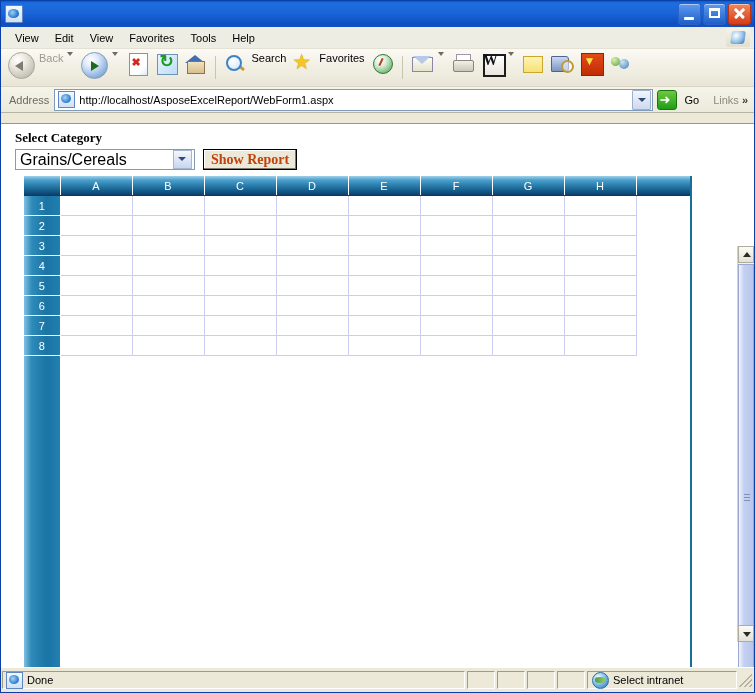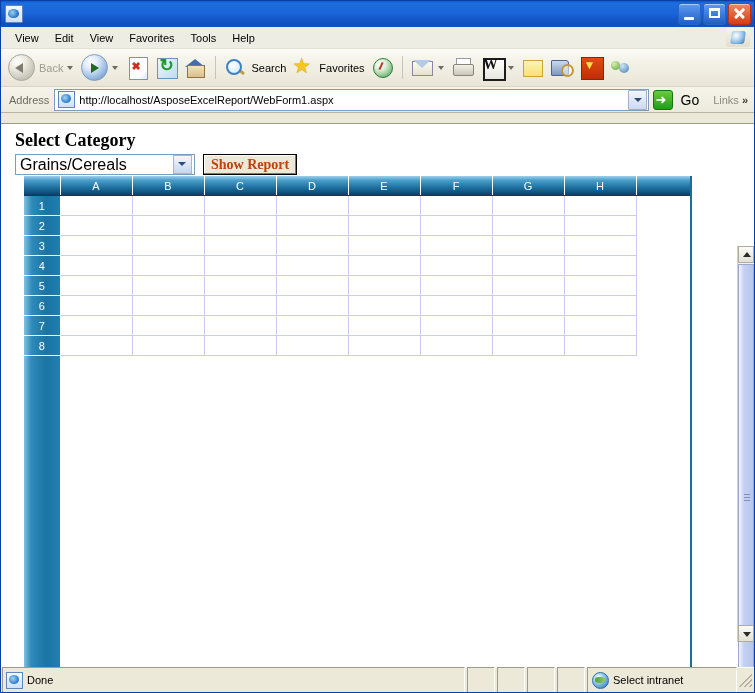--- a/index.html
+++ b/index.html
@@ -100,21 +100,21 @@
   }
 
   
   .toolbar {
     height: 37px;
     background: linear-gradient(180deg,#fbfaf5 0%, #f3f1e6 40%, #e9e6d8 100%);
     display: flex; align-items: center;
     padding: 0 4px;
     border-bottom: 1px solid #d8d4c2;
   }
-  .tb-item { display:flex; align-items:center; padding: 0 3px; height: 32px; cursor: default; }
+  .tb-item { display:flex; align-items:flex-start; padding: 0 3px; height: 32px; cursor: default; }
   .tb-label { font-size: 11px; margin-left: 4px; white-space: nowrap; }
   .tb-label.dim { color: #9d9a8e; }
   .sep { width:1px; height:23px; background:#c9c5b4; margin: 0 5px; }
   .tb-caret {
     width: 0; height: 0; margin-left: 4px; margin-right:2px;
     border-left: 3.5px solid transparent; border-right: 3.5px solid transparent;
     border-top: 4px solid #6f6c5f;
   }
   .nav-circle {
     width: 25px; height: 25px; border-radius: 50%;
@@ -296,38 +296,38 @@
   .go-arrow {
     width: 18px; height: 18px; border-radius: 3px;
     background: linear-gradient(180deg,#6ec840,#209d17);
     border: 1px solid #17760f;
     position: relative;
   }
   .go-arrow::after {
     content:"\279C"; position:absolute; left:2px; top:-1px;
     color:#fff; font-size: 13px; line-height: 19px;
   }
-  .go-text { font-size:14px; margin-left:8px; }
+  .go-text { font-size:11px; margin-left:8px; }
   .links-text { font-size:11px; color:#8d8a7e; margin: 0 3px 0 8px; }
   .chev2 { font-size:11px; color:#3b3a33; font-weight:bold; margin-right:4px; }
 
   
   .page {
     position: absolute;
     left: 0; right: 0; top: 122px; bottom: 25px;
     background: #ffffff;
     border-top: 1px solid #9b978a;
     overflow: hidden;
   }
   .page-inner { position:absolute; left:0; top:0; right:17px; bottom:0; background:#fff; overflow:hidden; }
 
   .form-area { padding: 6px 0 0 14px; }
   .sel-label {
     font-family: "Liberation Serif", serif;
-    font-weight: bold; font-size: 18px; color:#000;
+    font-weight: bold; font-size: 13px; color:#000;
     margin-bottom: 3px;
   }
   .form-row { display:flex; align-items:center; gap: 8px; }
   .combo {
     width: 180px; height: 21px;
     border: 1px solid #7f9db9;
     background: #fff;
     display:flex; align-items:center;
     box-sizing: border-box;
   }
@@ -436,21 +436,21 @@
   }
 
   
   .statusbar {
     position: absolute; left: 0; right: 0; bottom: 0; height: 24px;
     background: #ece9d8;
     border-top: 1px solid #ffffff;
     display: flex; align-items: center;
   }
   .st-pane {
-    height: 26px; display:flex; align-items:center;
+    height: 18px; display:flex; align-items:center;
     border: 1px solid #bfbaa8; border-top-color:#9e9a8c; border-left-color:#9e9a8c;
     border-right-color:#ffffff; border-bottom-color:#ffffff;
     margin: 0 1px; box-sizing: border-box;
   }
   .st-main { flex: 1 1 auto; padding-left: 3px; min-width: 0; }
   .st-small { width: 28px; }
   .st-zone { width: 150px; padding-left: 4px; }
   .st-icon {
     width: 15px; height: 15px; margin-right: 4px; flex:none; position: relative;
     background: linear-gradient(180deg,#f4f9ff,#cfe1f4);

